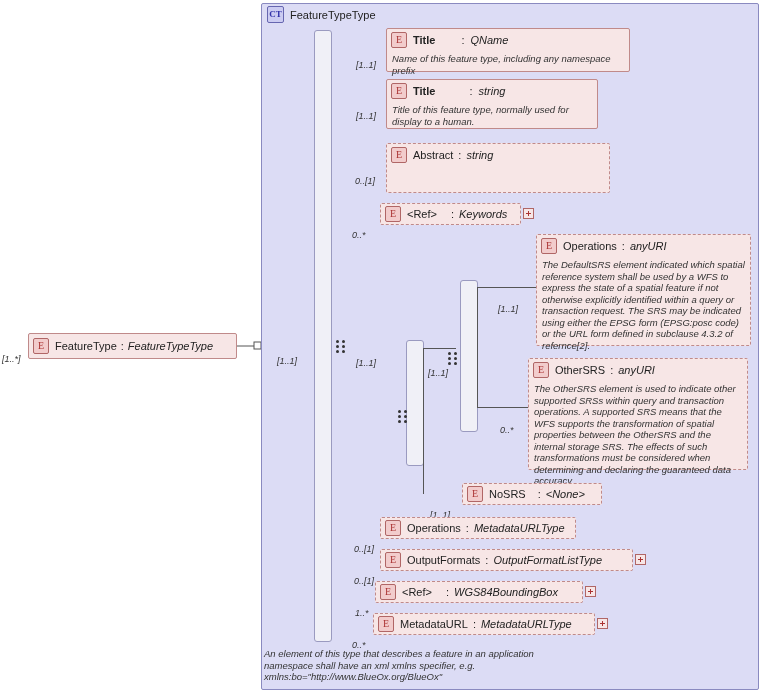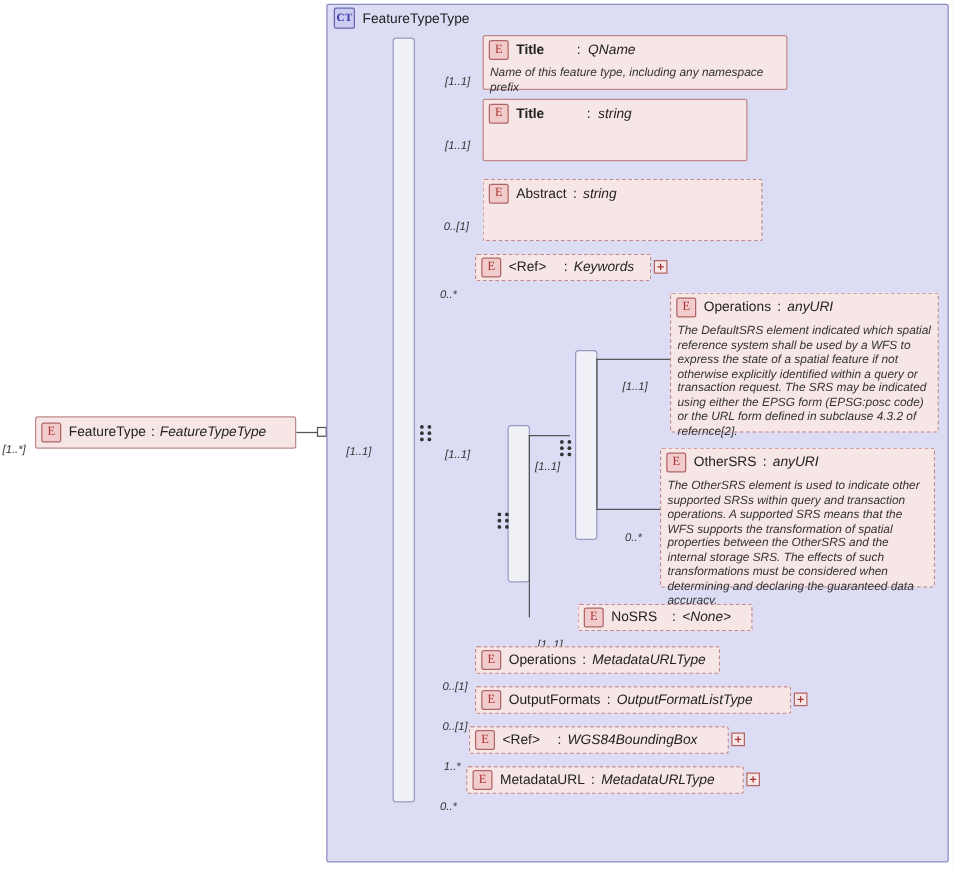--- a/index.html
+++ b/index.html
@@ -224,20 +224,21 @@
       <span class="nm" style="margin:0 4px;">:</span>
       <span class="typ">FeatureTypeType</span>
     </div>
   </div>
 
   <div id="ftt-container"></div>
   <div id="ftt-header">
     <span class="ctag">CT</span>
     <span class="title">FeatureTypeType</span>
   </div>
+  <div id="ftt-doc">An element of this type that describes a feature in an application namespace shall have an xml xmlns specifier, e.g. xmlns:bo="http://www.BlueOx.org/BlueOx"</div>
 
   <div class="seqbar" style="left:314px; top:30px; width:18px; height:612px;"></div>
   <div class="card" style="left:277px; top:332px;">[1..1]</div>
   <div class="dotgroup" style="left:336px; top:338px;">
     <i style="left:0px; top:2px;"></i>
     <i style="left:0px; top:7px;"></i>
     <i style="left:0px; top:12px;"></i>
     <i style="left:6px; top:2px;"></i>
     <i style="left:6px; top:7px;"></i>
     <i style="left:6px; top:12px;"></i>
@@ -255,20 +256,21 @@
   </div>
 
   <div class="card" style="left:356px; top:87px;">[1..1]</div>
   <div class="node solid" style="left:386px; top:79px; width:212px; height:50px;">
     <div class="row">
       <span class="etag">E</span>
       <span class="nm"><b>Title</b></span>
       <span class="nm" style="margin:0 6px 0 34px;">:</span>
       <span class="typ">string</span>
     </div>
+    <div class="doc">Title of this feature type, normally used for display to a human.</div>
   </div>
 
   <div class="card" style="left:355px; top:152px;">0..[1]</div>
   <div class="node dashed" style="left:386px; top:143px; width:224px; height:50px;">
     <div class="row">
       <span class="etag">E</span>
       <span class="nm">Abstract</span>
       <span class="nm" style="margin:0 5px;">:</span>
       <span class="typ">string</span>
     </div>

